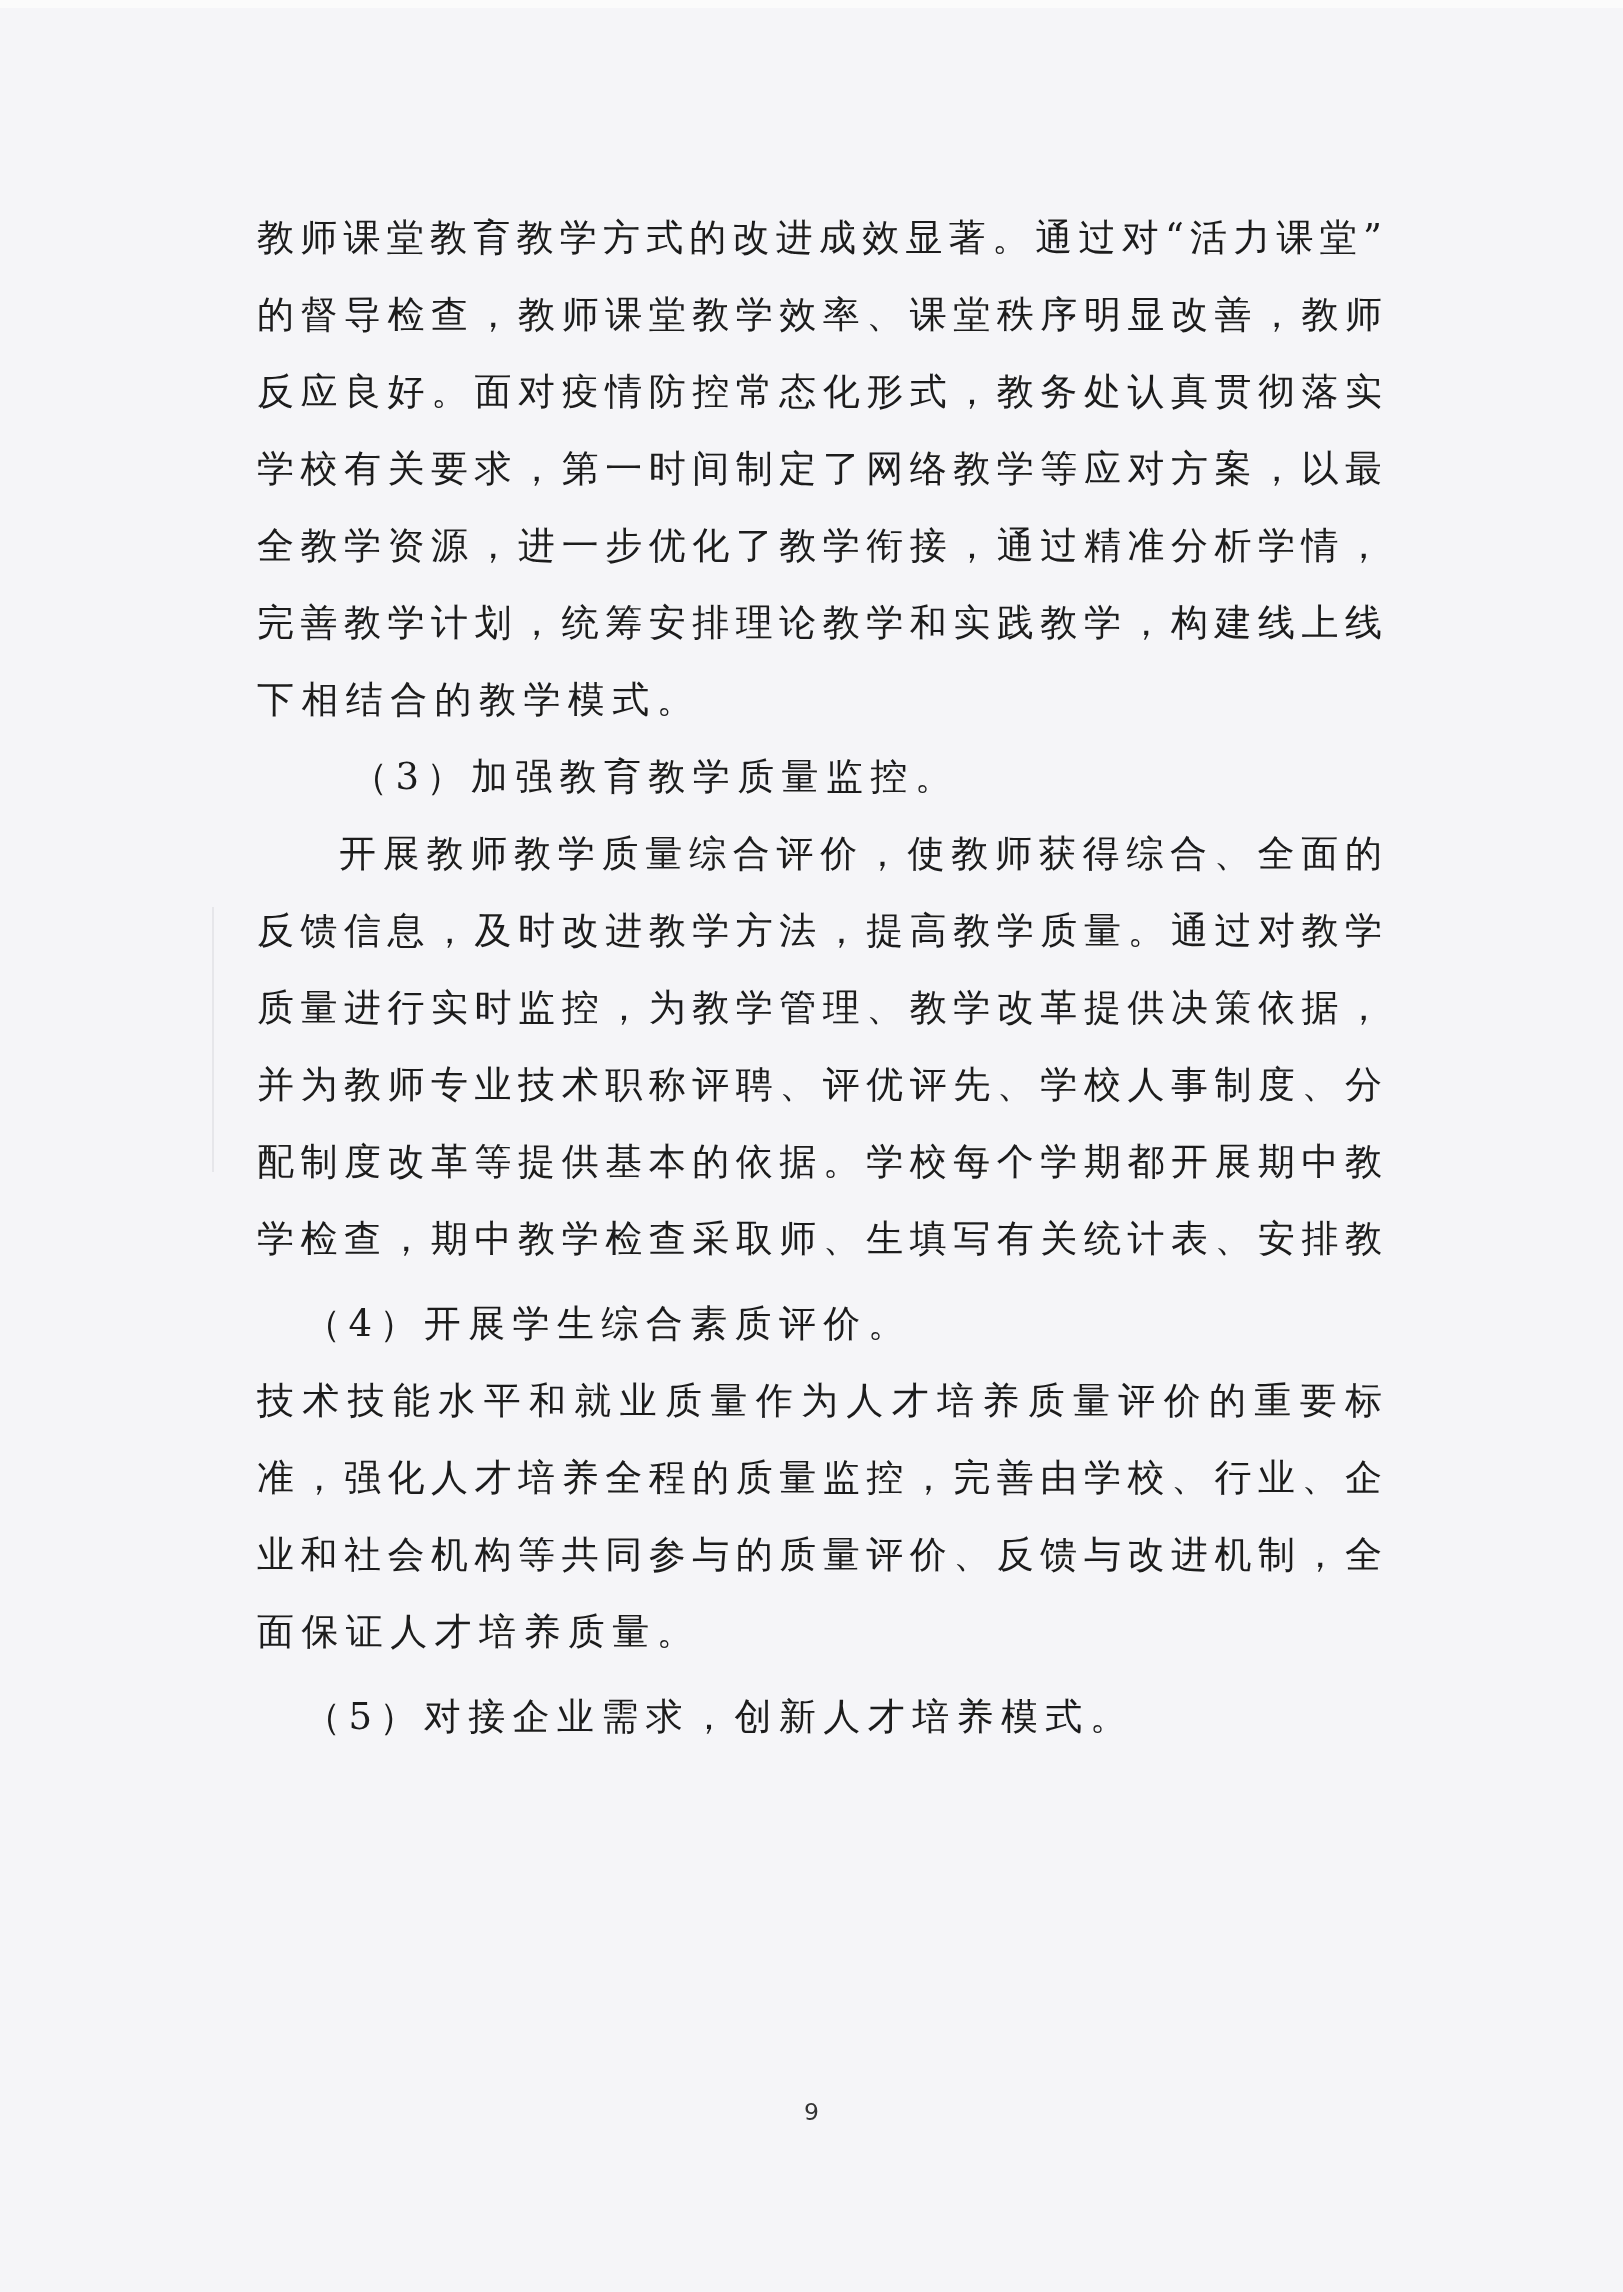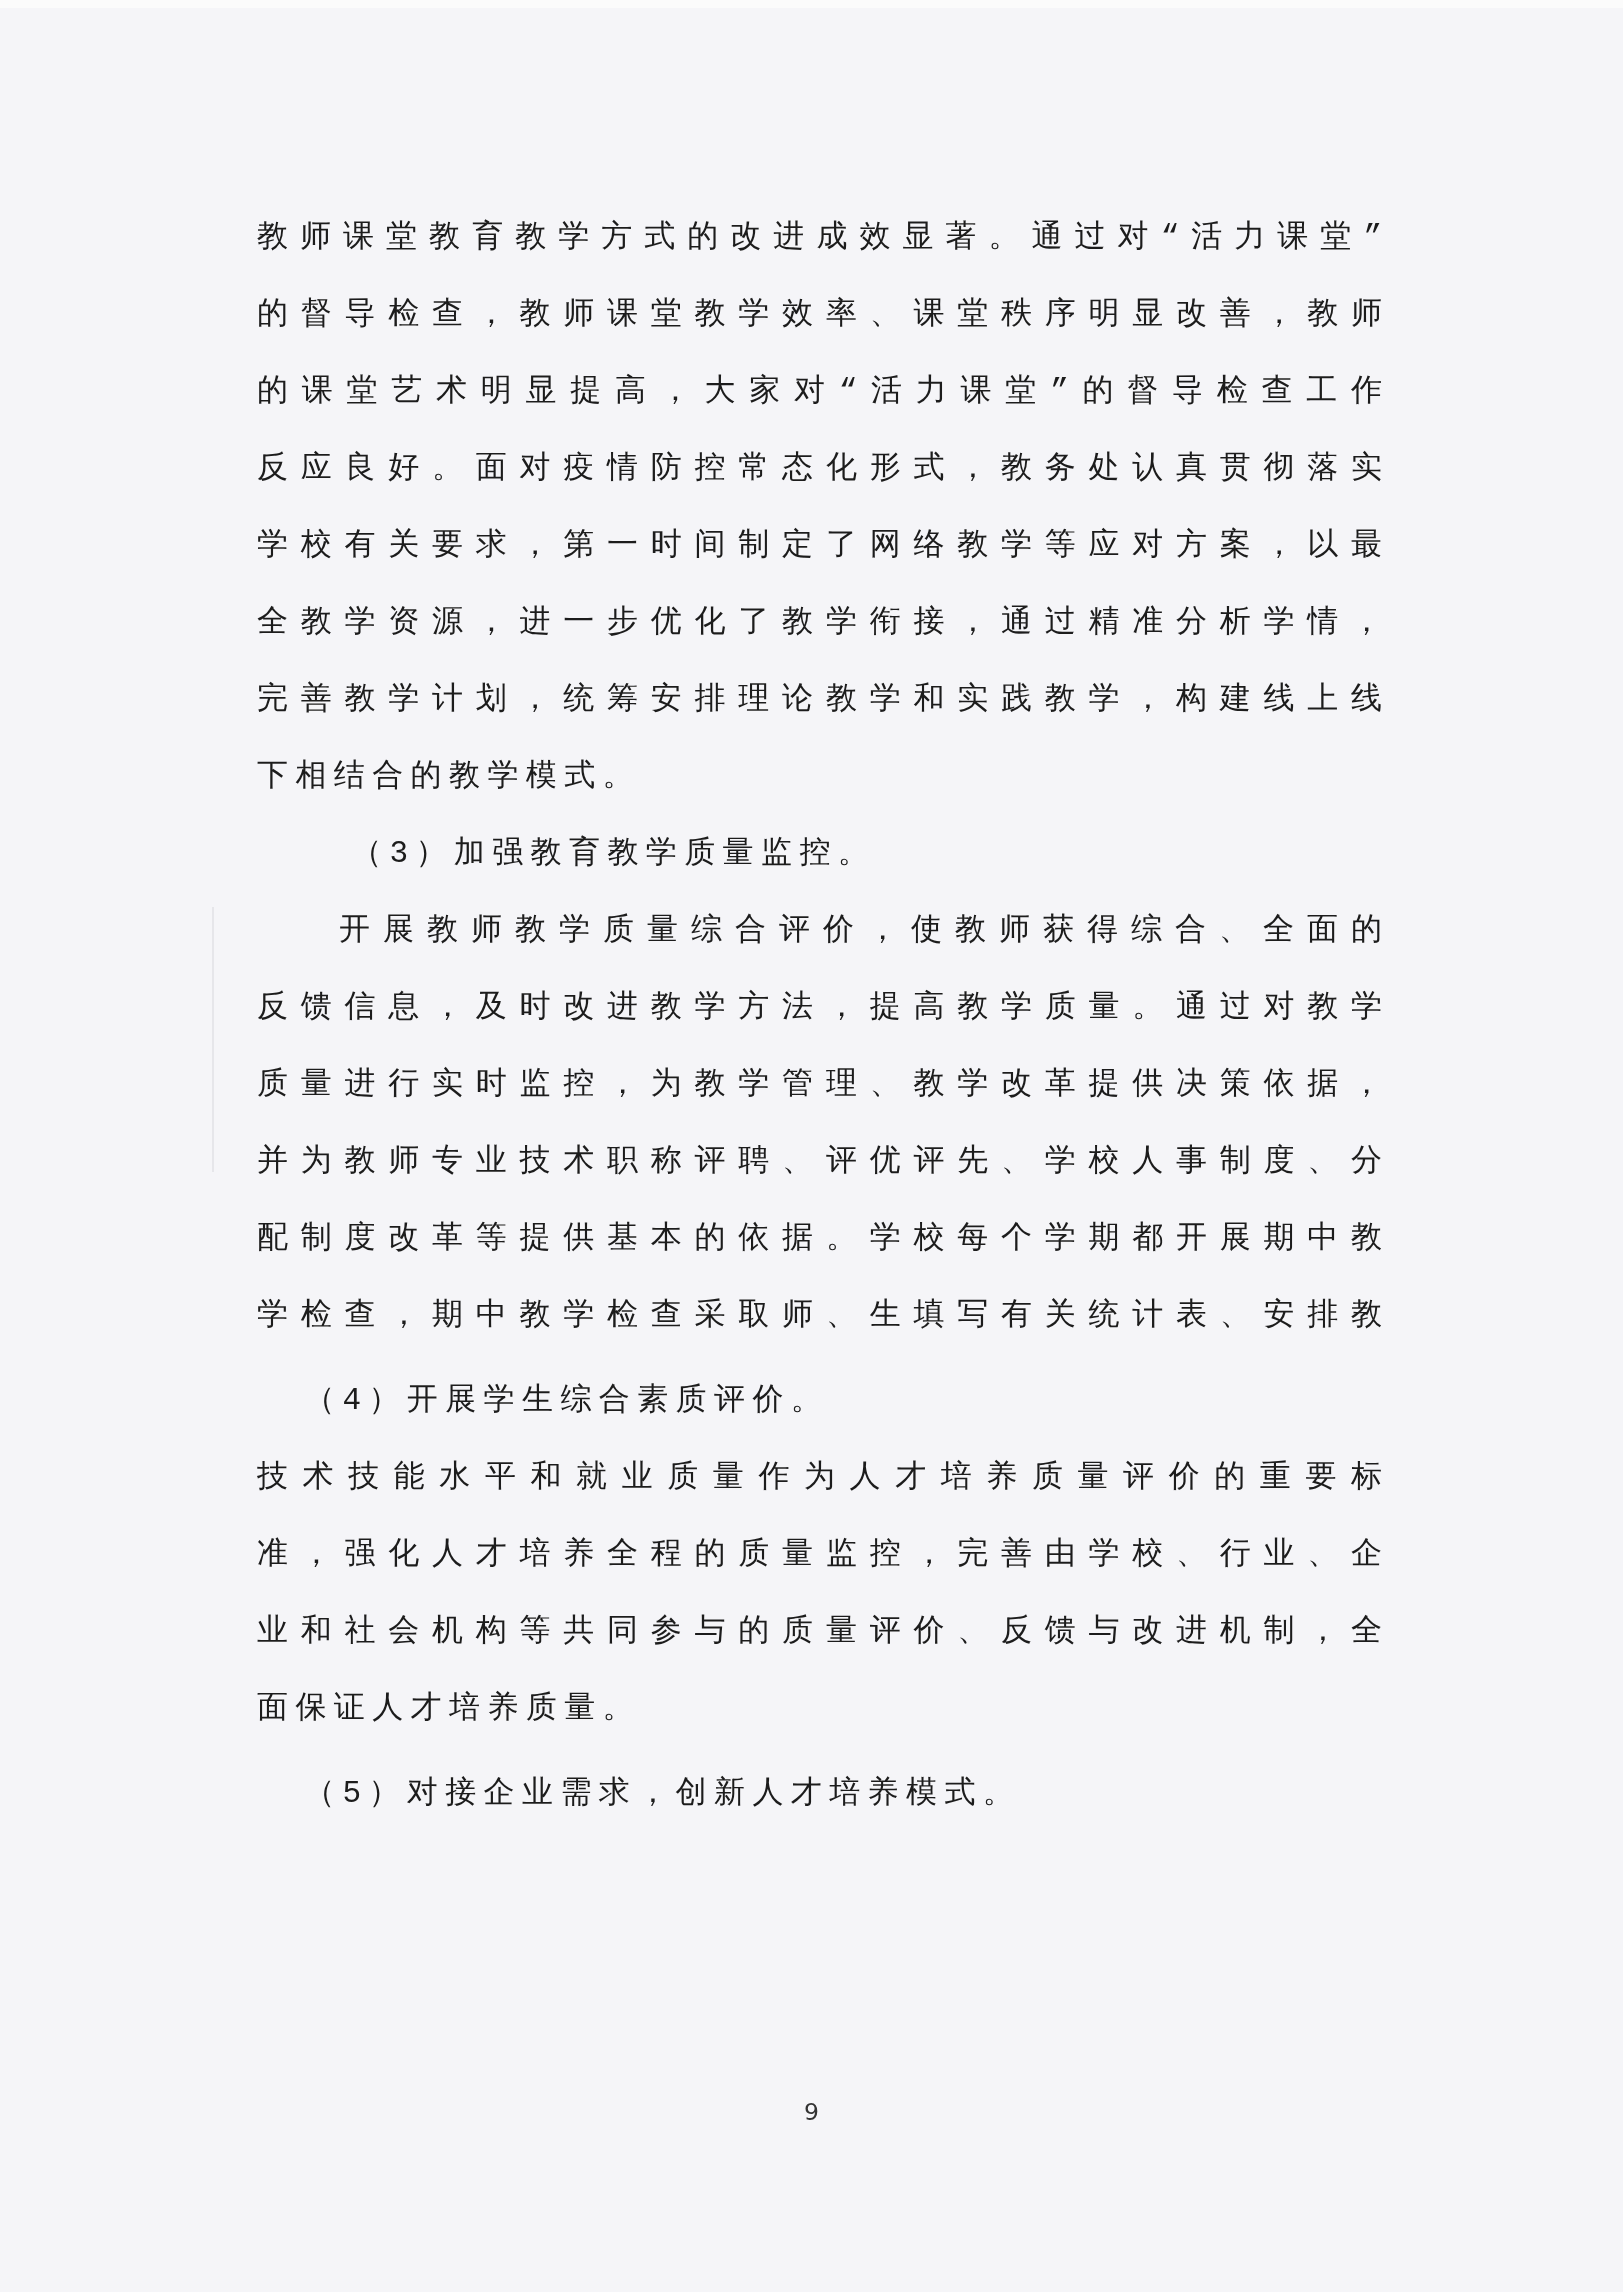--- a/index.html
+++ b/index.html
@@ -38,26 +38,25 @@
     }
     .body-text {
       position: absolute;
       left: 257px;
       top: 208px;
       width: 1125px;
     }
     .line {
       height: 77px;
       line-height: 59px;
-      font-size: 31px;
+      font-size: 37px;
       white-space: nowrap;
       display: flex;
       justify-content: space-between;
       letter-spacing: 0;
-      font-family: Liberation Mono, monospace;
     }
     .line.last { justify-content: flex-start; letter-spacing: 7.4px; }
     .line.indent { padding-left: 82px; }
     .line.heading { padding-left: 94px; justify-content: center; letter-spacing: 7.4px; }
     .line.heading.h4, .line.heading.h5 { padding-left: 47px; margin-top: 8px; }
     .line span.txt { display: block; width: 100%; text-align: justify; text-align-last: justify; }
     .line.last span.txt, .line.heading span.txt { text-align: left; text-align-last: left; }
     .page-number {
       position: absolute;
       left: 0;
@@ -75,23 +74,20 @@
 <div class="page">
   <div class="top-edge"></div>
   <div class="margin-line"></div>
 
   <div class="body-text">
     <div class="line">
         <span class="txt">教师课堂教育教学方式的改进成效显著。通过对“活力课堂”</span>
       </div>
     <div class="line">
         <span class="txt">的督导检查，教师课堂教学效率、课堂秩序明显改善，教师</span>
-      </div>
-    <div class="line">
-        <span class="txt">的课堂艺术明显提高，大家对“活力课堂”的督导检查工作</span>
       </div>
     <div class="line">
         <span class="txt">反应良好。面对疫情防控常态化形式，教务处认真贯彻落实</span>
       </div>
     <div class="line">
         <span class="txt">学校有关要求，第一时间制定了网络教学等应对方案，以最</span>
       </div>
     <div class="line">
         <span class="txt">全教学资源，进一步优化了教学衔接，通过精准分析学情，</span>
       </div>

